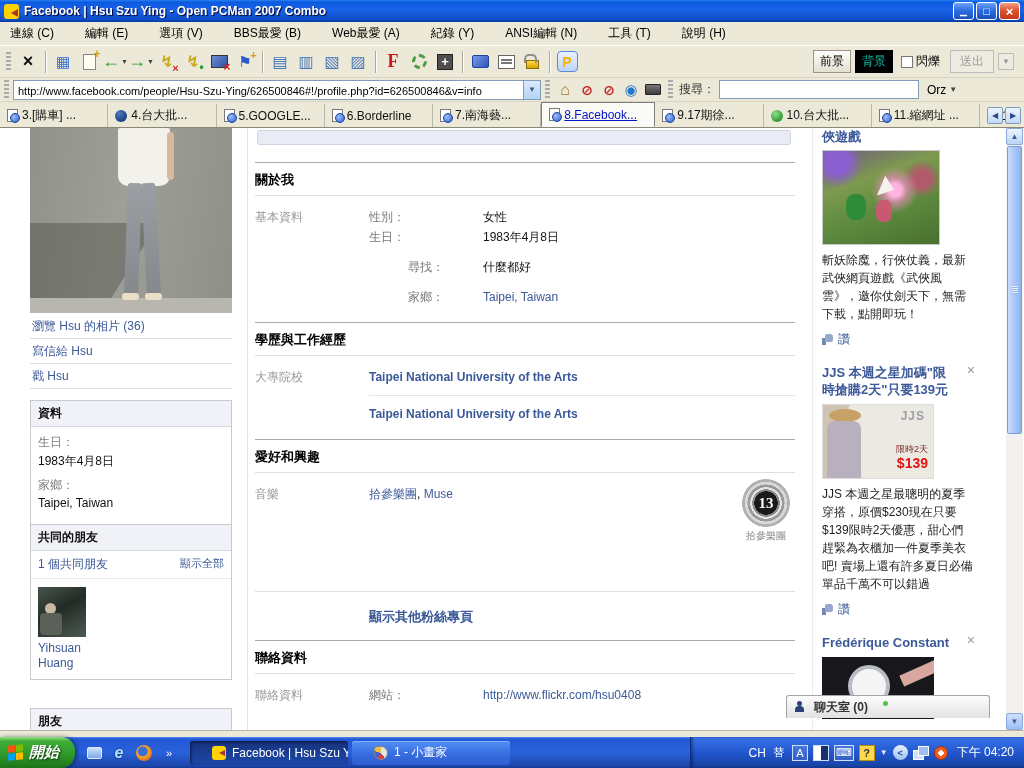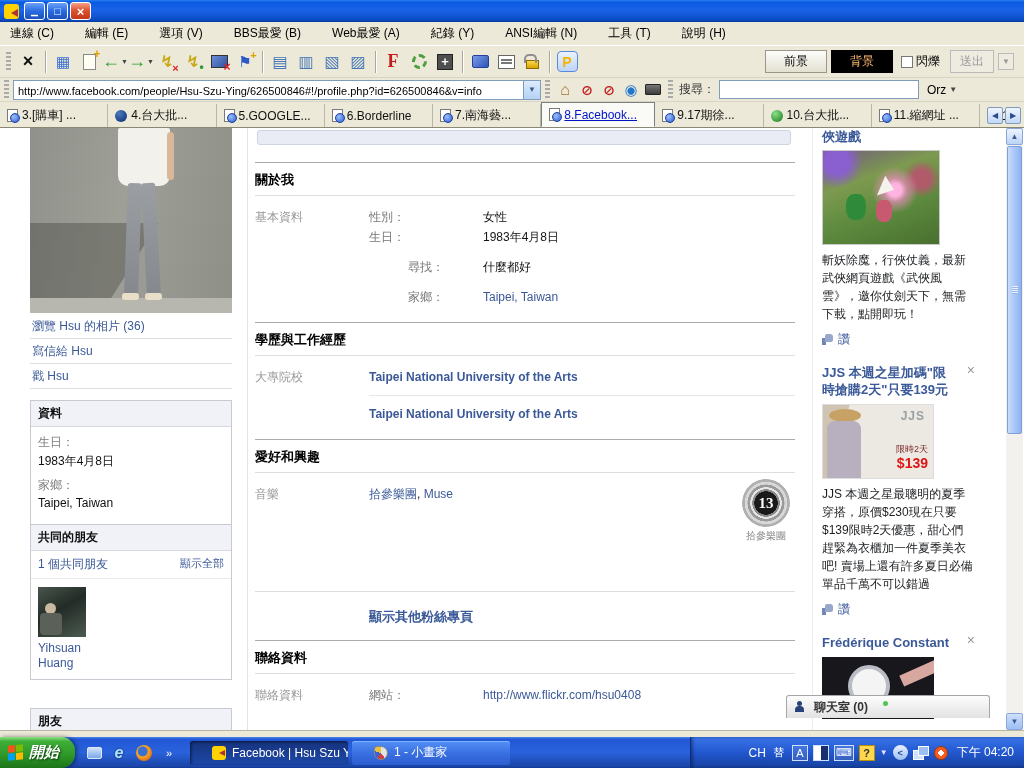--- a/index.html
+++ b/index.html
@@ -58,23 +58,23 @@
   .bluepanel { width:17px; height:13px; border-radius:2px; background:linear-gradient(135deg,#7e9ce8,#2c55b8); border:1px solid #24409a; }
   .textpanel { width:17px; height:14px; background:#fff; border:1px solid #666; padding:2px 1px 0 1px; }
   .textpanel i { display:block; height:2px; margin:1px; background:#777; }
   .lockbody { width:13px; height:9px; background:linear-gradient(#ffd74d,#d8a500); border:1px solid #8a6d00; position:relative; margin-top:6px; }
   .lockbody::before { content:""; position:absolute; left:-3px; top:-7px; width:9px; height:7px;
     border:2px solid #8f8f8f; border-bottom:none; border-radius:5px 5px 0 0; }
   .pcmanlogo { width:21px; height:21px; border-radius:4px; background:linear-gradient(180deg,#eaf2ff,#bcd4f8);
     border:1px solid #5a8ad8; color:#f4b400; font-weight:bold; font-size:14px;
     display:flex; align-items:center; justify-content:center; }
   .tb-right { margin-left:auto; display:flex; align-items:center; gap:4px; padding-right:8px; }
-  .fgbtn,.bgbtn { font-size:12px; padding:2px 18px; border:1px solid #9a968a;
+  .fgbtn,.bgbtn { font-size:12px; padding:2px 6px; border:1px solid #9a968a;
     background:linear-gradient(#fdfdfb,#e3e0d0); color:#000; }
-  .bgbtn { background:#000; color:#fdba74; border-color:#000;font-family:Liberation Serif, serif; }
+  .bgbtn { background:#000; color:#14b8a6; border-color:#000;font-family:Liberation Serif, serif; }
   .chkwrap { display:flex; align-items:center; gap:3px; font-size:12px; margin-left:4px; }
   .chk { width:12px; height:12px; background:#fff; border:1px solid #777; }
   .sendbtn { font-size:12px; padding:2px 9px; border:1px solid #bbb; background:#eeebe0; color:#999; margin-left:6px; }
   .send-dd { font-size:8px; color:#999; border:1px solid #bbb; background:#eeebe0; padding:3px 3px; }
 
   .addrbar { position:absolute; top:78px; left:0; width:1024px; height:24px; background:#ECE9D8;
     display:flex; align-items:center; border-bottom:1px solid #d8d4c4; }
   .urlbox { position:relative; width:528px; height:20px; background:#fff; border:1px solid #7f9db9; flex:none; }
   .urlbox input { width:508px; height:18px; border:none; outline:none; font-size:11px; padding:0 4px;
     font-family:"Liberation Sans","DejaVu Sans",sans-serif; color:#000; background:transparent; }
@@ -261,20 +261,21 @@
   .orangeico { width:14px; height:14px; border-radius:50%; background:radial-gradient(circle,#fff 0 30%,#f55a1e 34% 100%); border:1px solid #a33a00; }
   .clock { color:#fff; font-size:12px; margin-left:4px; white-space:nowrap; }
 </style>
 </head>
 <body>
 
 <div id="screen">
 
   <div class="titlebar">
     <div class="title-icon"></div>
+    <div class="title-text">Facebook | Hsu Szu Ying - Open PCMan 2007 Combo</div>
     <div class="win-btns">
       <div class="wb min"></div>
       <div class="wb max"></div>
       <div class="wb close"></div>
     </div>
   </div>
 
   <div class="menubar">
     <span class="menu-item">連線 (C)</span>
     <span class="menu-item">編輯 (E)</span>

